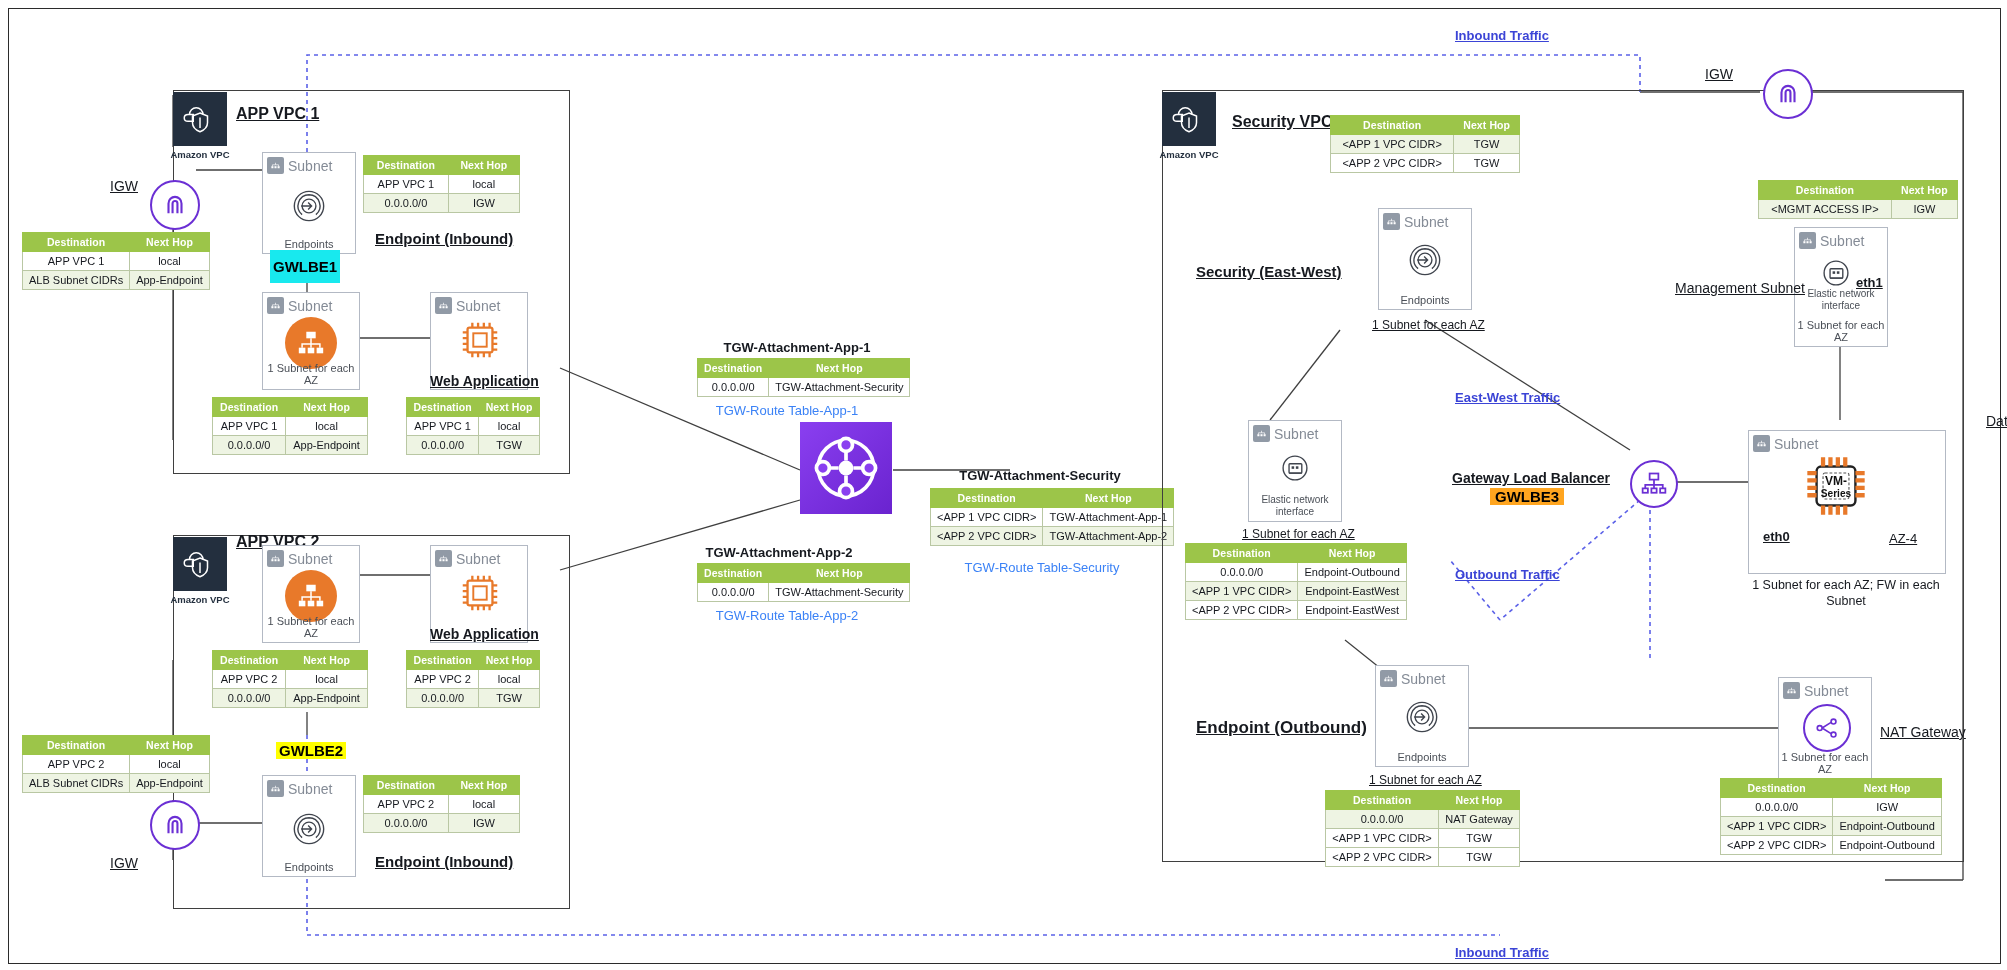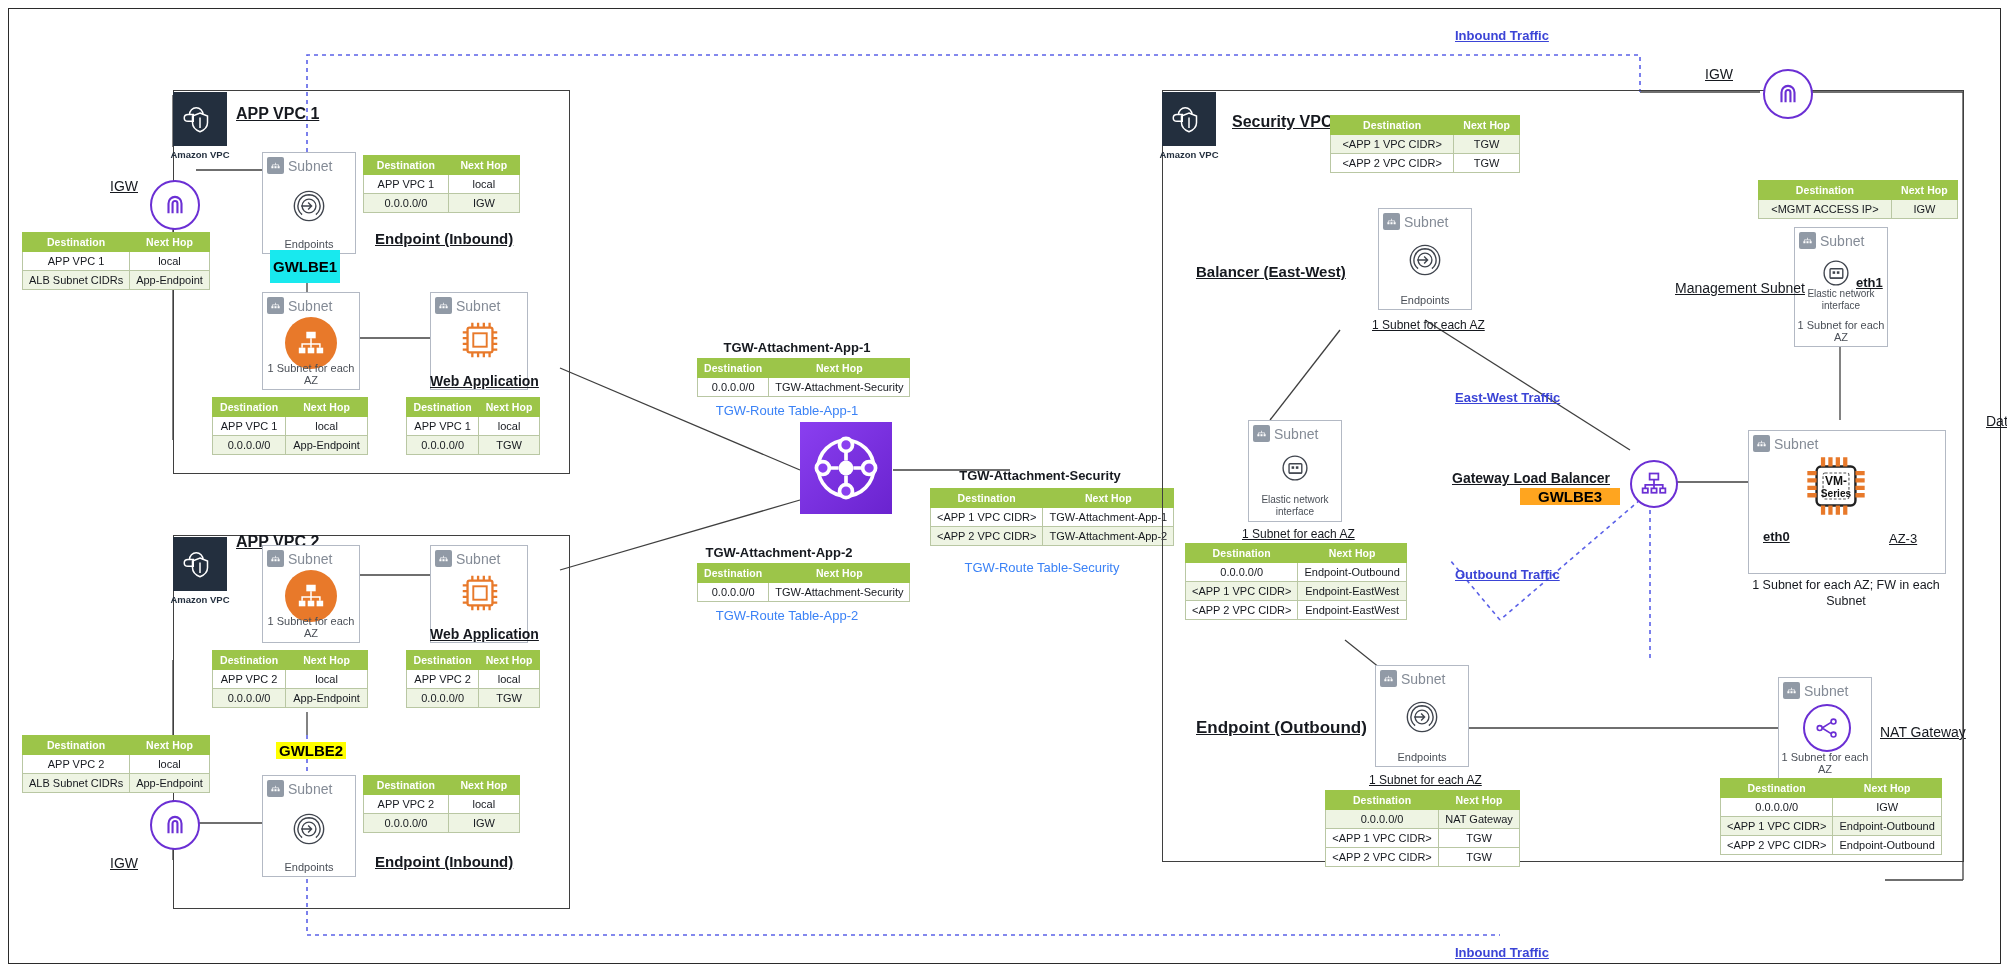--- a/index.html
+++ b/index.html
@@ -25,21 +25,21 @@
   .rt{position:absolute;border-collapse:collapse;background:#be185d;font-size:11px;}
   .rt th{background:#9cc549;color:#fff;font-weight:bold;font-size:10.5px;padding:3px 6px;border:1px solid #9cc549;text-align:center;letter-spacing:.1px;}
   .rt td{border:1px solid #b9c7a3;padding:3px 6px;text-align:center;color:#16191f;white-space:nowrap;background:#fff;}
   .rt tr.alt td{background:#eef4e3;}
   .rt-title{position:absolute;font-size:13px;font-weight:bold;color:#16191f;white-space:nowrap;text-align:center;}
   .rt-cap{position:absolute;font-size:13px;color:#3b82f6;white-space:nowrap;text-align:center;}
 
   
   .hl-cyan{background:#18e9ee;padding:8px 3px;font-weight:bold;font-size:15px;color:#000;}
   .hl-yellow{background:#ffff00;padding:0 3px;font-weight:bold;font-size:15px;color:#000;}
-  .hl-orange{background:#ffa51f;padding:0 18px;font-weight:bold;font-size:15px;color:#000;margin-left:30px;}
+  .hl-orange{background:#ffa51f;padding:0 5px;font-weight:bold;font-size:15px;color:#000;}
 
   
   .vpc-icon{position:absolute;width:54px;height:54px;background:#232f3e;display:flex;align-items:center;justify-content:center;}
   .vpc-icon-cap{position:absolute;font-size:9.5px;font-weight:bold;color:#232f3e;text-align:center;width:60px;}
   .igw{position:absolute;width:46px;height:46px;border:2.5px solid #6b2fd4;border-radius:50%;display:flex;align-items:center;justify-content:center;background:#fff;}
   .tgw{position:absolute;width:92px;height:92px;background:linear-gradient(135deg,#8a3ff0 0%,#6a23cf 100%);display:flex;align-items:center;justify-content:center;}
   .gwlb{position:absolute;width:44px;height:44px;border:2.5px solid #6b2fd4;border-radius:50%;display:flex;align-items:center;justify-content:center;background:#fff;}
   .natgw{position:absolute;width:44px;height:44px;border:2.5px solid #6b2fd4;border-radius:50%;display:flex;align-items:center;justify-content:center;background:#fff;}
   .circ-orange{position:absolute;width:52px;height:52px;border-radius:50%;background:#e8792a;display:flex;align-items:center;justify-content:center;}
   .endpoint-ic{position:absolute;width:42px;height:42px;display:flex;align-items:center;justify-content:center;}
@@ -585,21 +585,21 @@
       <svg width="38" height="38" viewBox="0 0 44 44">
           <circle cx="22" cy="22" r="17" fill="none" stroke="#3f444d" stroke-width="1.6"></circle>
           <path d="M22 9a13 13 0 00-8 23M22 9a13 13 0 018 23" fill="none" stroke="#3f444d" stroke-width="1.6"></path>
           <circle cx="22" cy="22" r="8" fill="none" stroke="#3f444d" stroke-width="1.6"></circle>
           <path d="M13 22h12M21 18l4 4-4 4" fill="none" stroke="#3f444d" stroke-width="1.6"></path>
         </svg>
     </div>
     <div class="subnet-foot">Endpoints</div>
   </div>
   <div class="lbl lbl-sm" style="left:1372px;top:318px;font-size:12px;color:#16191f;">1 Subnet for each AZ</div>
-  <div class="lbl lbl-b" style="left:1196px;top:263px;font-size:15px;">Balancer (East-West)</div>
+  <div class="lbl lbl-b" style="left:1196px;top:263px;font-size:15px;">Security (East-West)</div>
 
   <div class="subnet" style="left:1248px;top:420px;width:92px;height:100px;">
     <div class="subnet-tag">
       <span class="sq">
           <svg width="11" height="11" viewBox="0 0 16 16">
             <rect x="2" y="9" width="3" height="3" fill="#fff"></rect>
             <rect x="6.5" y="9" width="3" height="3" fill="#fff"></rect>
             <rect x="11" y="9" width="3" height="3" fill="#fff"></rect>
             <path d="M3.5 9V7h9v2M8 7V4" stroke="#fff" stroke-width="1" fill="none"></path>
           </svg>
@@ -764,21 +764,21 @@
         <rect x="19" y="19" width="42" height="42" rx="5" fill="none" stroke="#222" stroke-width="2.6"></rect>
         <rect x="26" y="26" width="28" height="28" rx="2" fill="none" stroke="#555" stroke-width="1.2" stroke-dasharray="3,2"></rect>
         <g stroke="#e8792a" stroke-width="4.6">
           <path d="M26 19V9M34 19V9M42 19V9M50 19V9M26 71V61M34 71V61M42 71V61M50 71V61M19 26H9M19 34H9M19 42H9M19 50H9M71 26H61M71 34H61M71 42H61M71 50H61"></path>
         </g>
         <text x="40" y="39" font-family="Liberation Sans, sans-serif" font-size="13" font-weight="bold" fill="#111" text-anchor="middle">VM-</text>
         <text x="40" y="52" font-family="Liberation Sans, sans-serif" font-size="11" font-weight="bold" fill="#111" text-anchor="middle">Series</text>
       </svg>
     </div>
     <div class="lbl lbl-b" style="left:14px;top:98px;font-size:13px;">eth0</div>
-    <div class="lbl" style="left:140px;top:100px;font-size:13px;">AZ-3</div>
+    <div class="lbl" style="left:140px;top:100px;font-size:13px;">AZ-4</div>
   </div>
   <div style="position:absolute;left:1748px;top:578px;width:196px;text-align:center;font-size:12.5px;line-height:1.25;color:#16191f;">1 Subnet for each AZ; FW in each Subnet</div>
 
   <div class="subnet" style="left:1778px;top:677px;width:92px;height:100px;">
     <div class="subnet-tag">
       <span class="sq">
           <svg width="11" height="11" viewBox="0 0 16 16">
             <rect x="2" y="9" width="3" height="3" fill="#fff"></rect>
             <rect x="6.5" y="9" width="3" height="3" fill="#fff"></rect>
             <rect x="11" y="9" width="3" height="3" fill="#fff"></rect>

